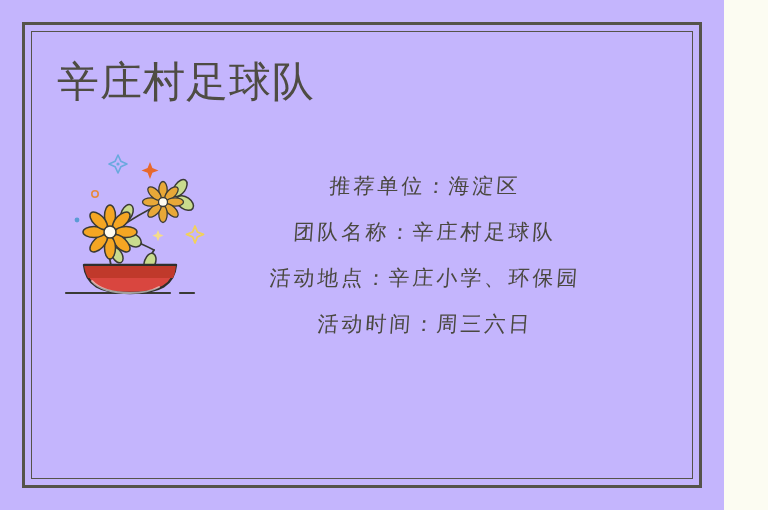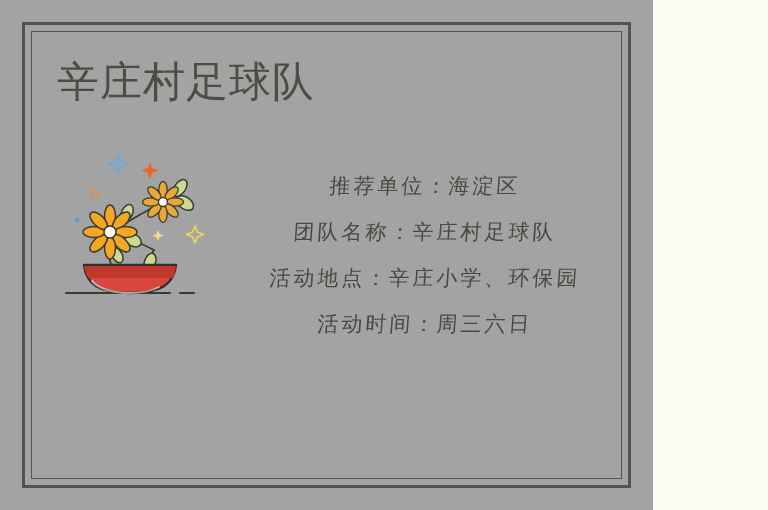--- a/index.html
+++ b/index.html
@@ -8,23 +8,23 @@
   }
   body {
     width: 768px;
     height: 510px;
     background: #FCFCF2;
     font-family: "DejaVu Sans", sans-serif;
     overflow: hidden;
   }
   .card {
     position: relative;
-    width: 653px;
+    width: 724px;
     height: 510px;
-    background: #a3a3a3;
+    background: #c4b5fd;
     box-sizing: border-box;
   }
   
   .frame-outer {
     position: absolute;
     left: 22px;
     top: 22px;
     right: 22px;
     bottom: 22px;
     border: 3px solid #55534A;

